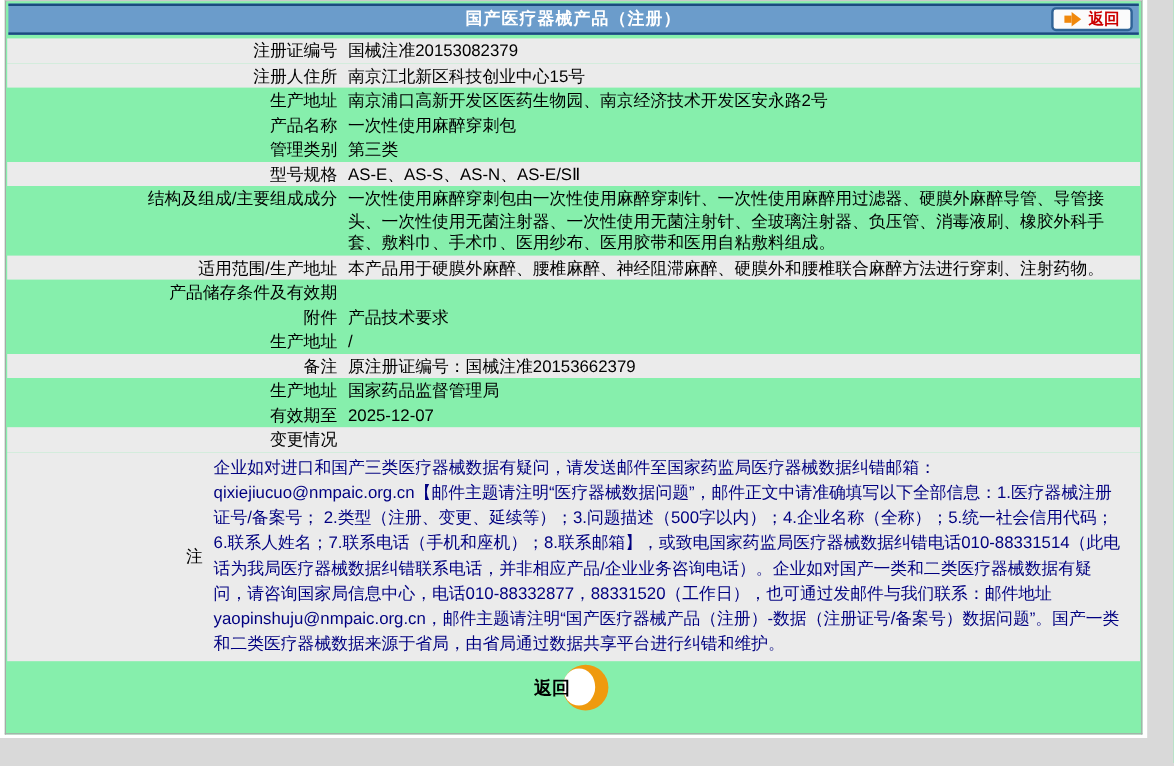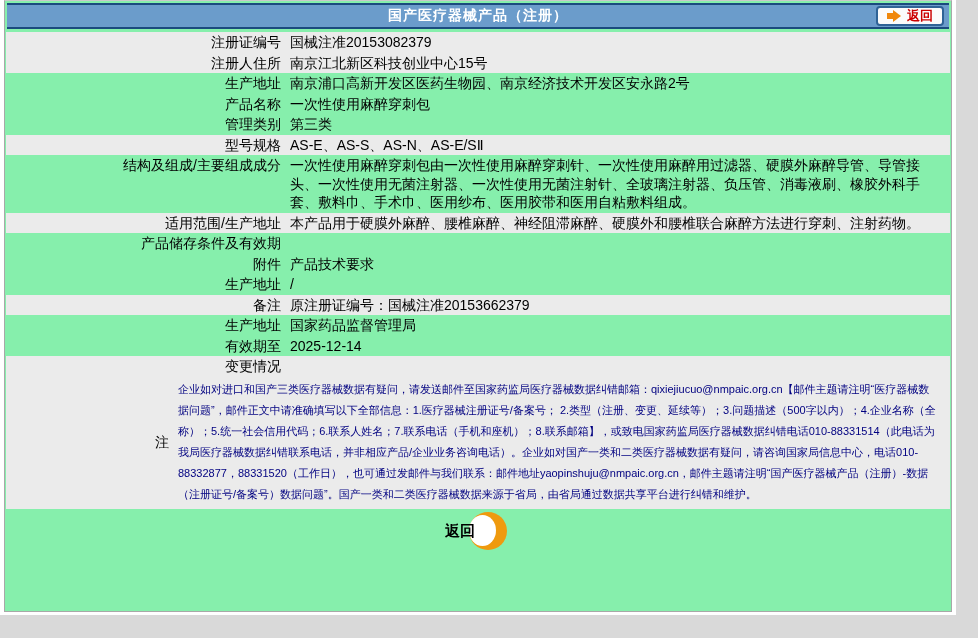--- a/index.html
+++ b/index.html
@@ -39,21 +39,21 @@
   .row { display:flex; align-items:flex-start; min-height:20px; }
   .row.shaded { background:#ebebeb; }
   .cell-label {
     width:284px; flex-shrink:0; box-sizing:border-box;
     text-align:right; padding:1px 9px 1px 0; line-height:18.5px;
   }
   .cell-value { flex:1; box-sizing:border-box; padding:1px 10px 1px 0; line-height:18.5px; }
   
   .note-row { align-items:center; }
   .note-row .cell-label { width:172px; }
-  .note-row .cell-value { color:#000080; padding:2px 14px 4px 0; line-height:21px; font-size:11px; }
+  .note-row .cell-value { color:#000080; padding:2px 14px 4px 0; line-height:21px; font-size:14px; }
   
   .footer { height:44px; display:flex; align-items:center; justify-content:center; }
   .circle-btn { position:relative; width:66px; height:40px; cursor:pointer; }
   .circle { position:absolute; right:4px; top:1px; width:38px; height:38px; background:#ef9a0e; border-radius:50%; }
   .circle::before {
     content:""; position:absolute; left:0; top:3px; width:27px; height:31px;
     background:#ffffff; border-radius:50%;
   }
   .circle-label { position:absolute; left:0; top:11px; font-weight:bold; font-size:15px; z-index:2; color:#000; }
 </style>
@@ -139,21 +139,21 @@
     </div>
 
     <div class="row">
       <div class="cell-label">生产地址</div>
       <div class="cell-value">国家药品监督管理局</div>
     </div>
 
 
     <div class="row">
       <div class="cell-label">有效期至</div>
-      <div class="cell-value">2025-12-14</div>
+      <div class="cell-value">2025-12-07</div>
     </div>
 
     <div class="row shaded">
       <div class="cell-label">变更情况</div>
       <div class="cell-value"></div>
     </div>
 
     <div class="row shaded note-row">
       <div class="cell-label">注</div>
       <div class="cell-value">企业如对进口和国产三类医疗器械数据有疑问，请发送邮件至国家药监局医疗器械数据纠错邮箱：qixiejiucuo@nmpaic.org.cn【邮件主题请注明“医疗器械数据问题”，邮件正文中请准确填写以下全部信息：1.医疗器械注册证号/备案号； 2.类型（注册、变更、延续等）；3.问题描述（500字以内）；4.企业名称（全称）；5.统一社会信用代码；6.联系人姓名；7.联系电话（手机和座机）；8.联系邮箱】，或致电国家药监局医疗器械数据纠错电话010-88331514（此电话为我局医疗器械数据纠错联系电话，并非相应产品/企业业务咨询电话）。企业如对国产一类和二类医疗器械数据有疑问，请咨询国家局信息中心，电话010-88332877，88331520（工作日），也可通过发邮件与我们联系：邮件地址yaopinshuju@nmpaic.org.cn，邮件主题请注明“国产医疗器械产品（注册）-数据（注册证号/备案号）数据问题”。国产一类和二类医疗器械数据来源于省局，由省局通过数据共享平台进行纠错和维护。</div>

